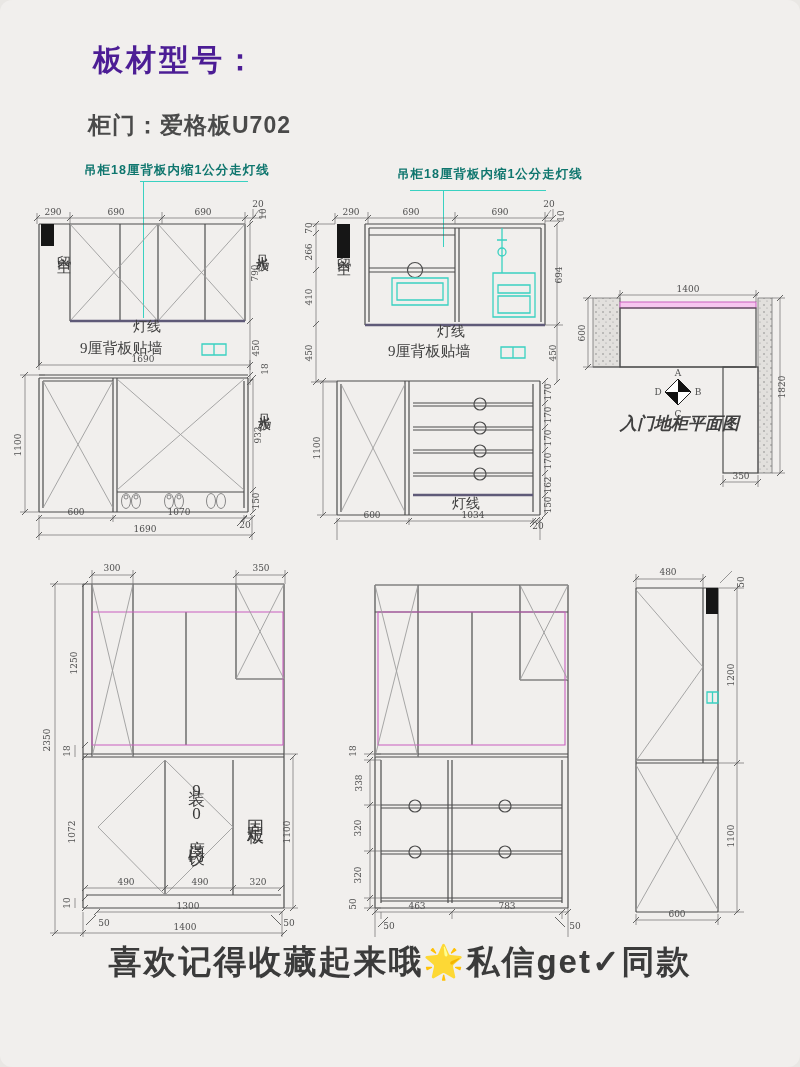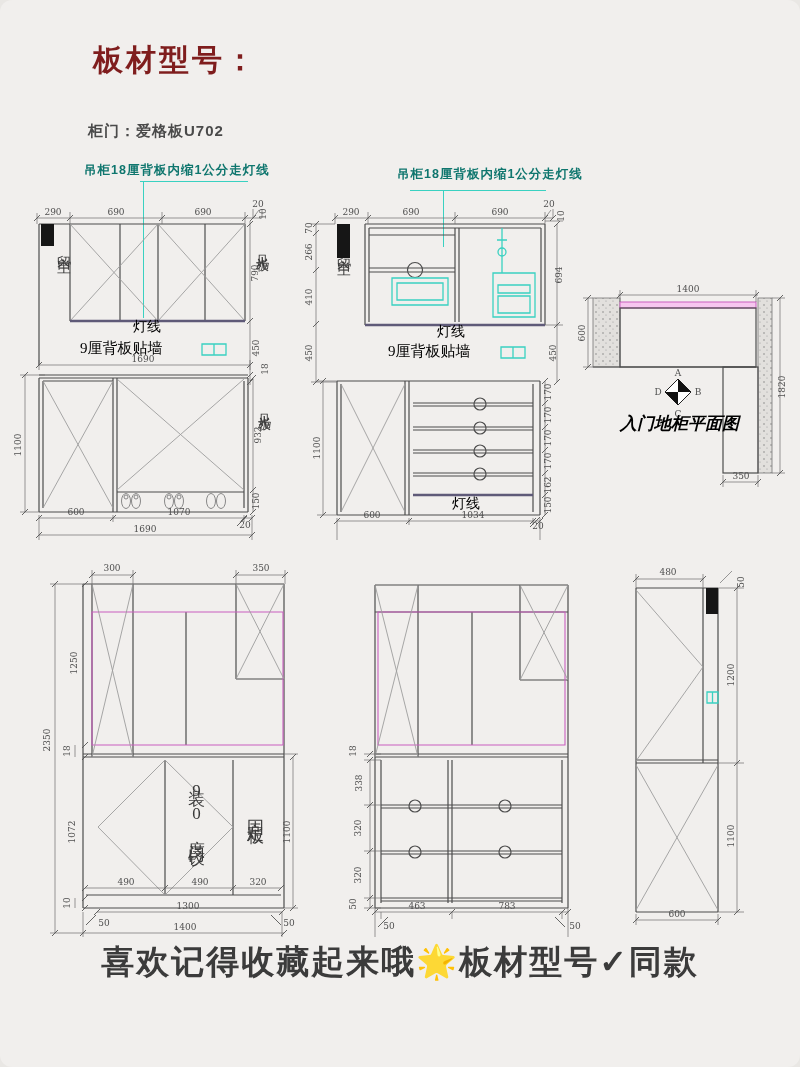--- a/index.html
+++ b/index.html
@@ -1,25 +1,25 @@
 <!DOCTYPE html>
 <html><head>
 <meta charset="utf-8">
 <style>
   html,body{margin:0;padding:0;background:#e9e7e4;}
   .canvas{position:relative;width:800px;height:1067px;background:#f1efed;overflow:hidden;
           border-radius:12px;font-family:"Liberation Sans",sans-serif;color:#333;}
   .abs{position:absolute;}
-  .title{font-size:30px;font-weight:900;color:#7f1d1d;letter-spacing:3px;}
-  .spec{font-size:15px;font-weight:800;color:#4a4a4a;letter-spacing:1px;margin-top:12px;}
+  .title{font-size:30px;font-weight:900;color:#4c1d95;letter-spacing:3px;}
+  .spec{font-size:23px;font-weight:800;color:#4a4a4a;letter-spacing:1px;}
   .note{color:#0f766e;font-size:12.5px;font-weight:700;letter-spacing:1px;white-space:nowrap;}
   .tealline{background:#3ad1c1;}
   .cjk-v{writing-mode:vertical-rl;text-orientation:upright;color:#3a3a3a;
          font-family:"Liberation Serif","DejaVu Serif",serif;line-height:1;}
-  .cjk-h{color:#000000;font-family:"Liberation Serif","DejaVu Serif",serif;white-space:nowrap;}
+  .cjk-h{color:#404040;font-family:"Liberation Serif","DejaVu Serif",serif;white-space:nowrap;}
   .footer{width:800px;text-align:center;font-size:33px;font-weight:800;color:#3b3b3b;letter-spacing:2px;}
   svg{position:absolute;overflow:visible;}
   svg text{font-size:9px;fill:#4f4f4f;text-anchor:middle;
            font-family:"DejaVu Serif","Liberation Serif",serif;}
   .ln{stroke:#4d4d4d;stroke-width:1.2;fill:none;}
   .xln{stroke:#9d9d9d;stroke-width:0.9;fill:none;}
   .dln{stroke:#6f6f6f;stroke-width:0.7;fill:none;}
   .tk{stroke:#555;stroke-width:0.9;fill:none;}
   .teal{stroke:#3ad1c1;stroke-width:1.3;fill:none;}
   .pink{stroke:#c95fc0;stroke-width:1.1;fill:none;}
@@ -250,15 +250,15 @@
     <path class="dln" d="M36,24 H103 M36,19 V33 M103,19 V33 M120,28 L132,16
       M137,33 V357 M118,33 H144 M118,208 H144 M118,357 H144 M36,365 H118 M36,359 V370 M118,359 V370"></path>
     <path class="tk" d="M33,27 L39,21 M100,27 L106,21 M134,36 L140,30 M134,211 L140,205 M134,360 L140,354 M33,368 L39,362 M115,368 L121,362"></path>
     <text x="68" y="20">480</text>
     <text x="144" y="27" transform="rotate(-90 144 27)">50</text>
     <text x="134" y="120" transform="rotate(-90 134 120)">1200</text>
     <text x="134" y="281" transform="rotate(-90 134 281)">1100</text>
     <text x="77" y="362">600</text>
   </svg>
 
-  <div class="abs footer" style="left:0px;top:940px;">喜欢记得收藏起来哦🌟板材型号✓同款</div>
+  <div class="abs footer" style="left:0px;top:940px;">喜欢记得收藏起来哦🌟私信get✓同款</div>
 
 </div>
 
 </body></html>

